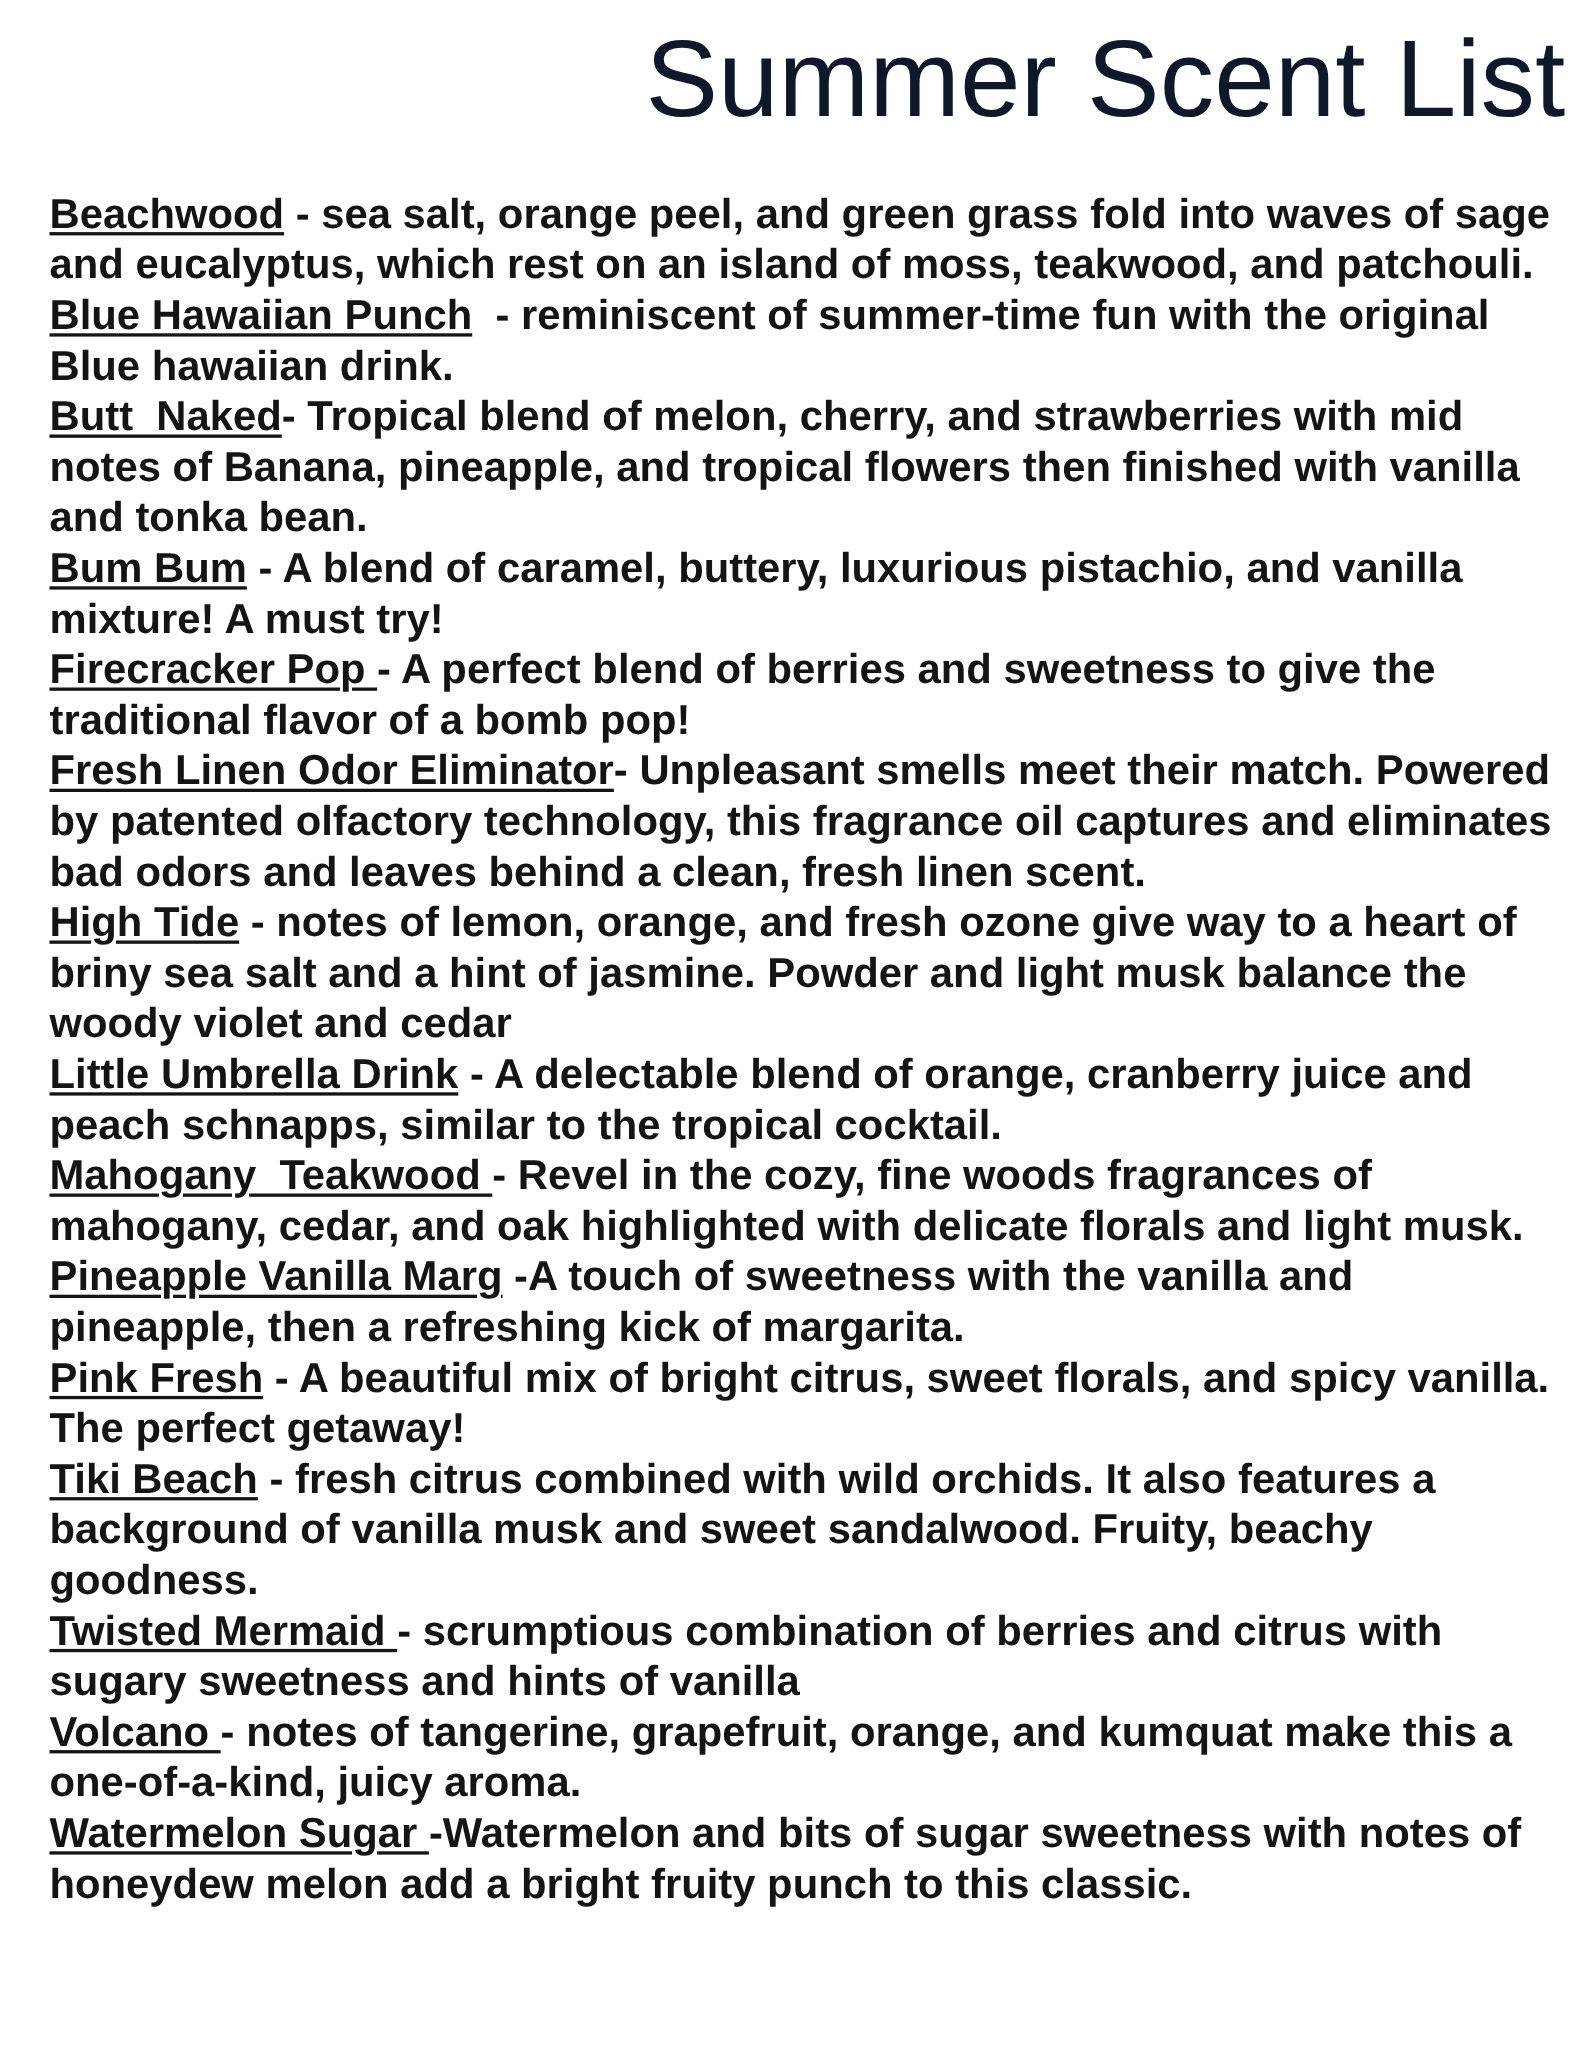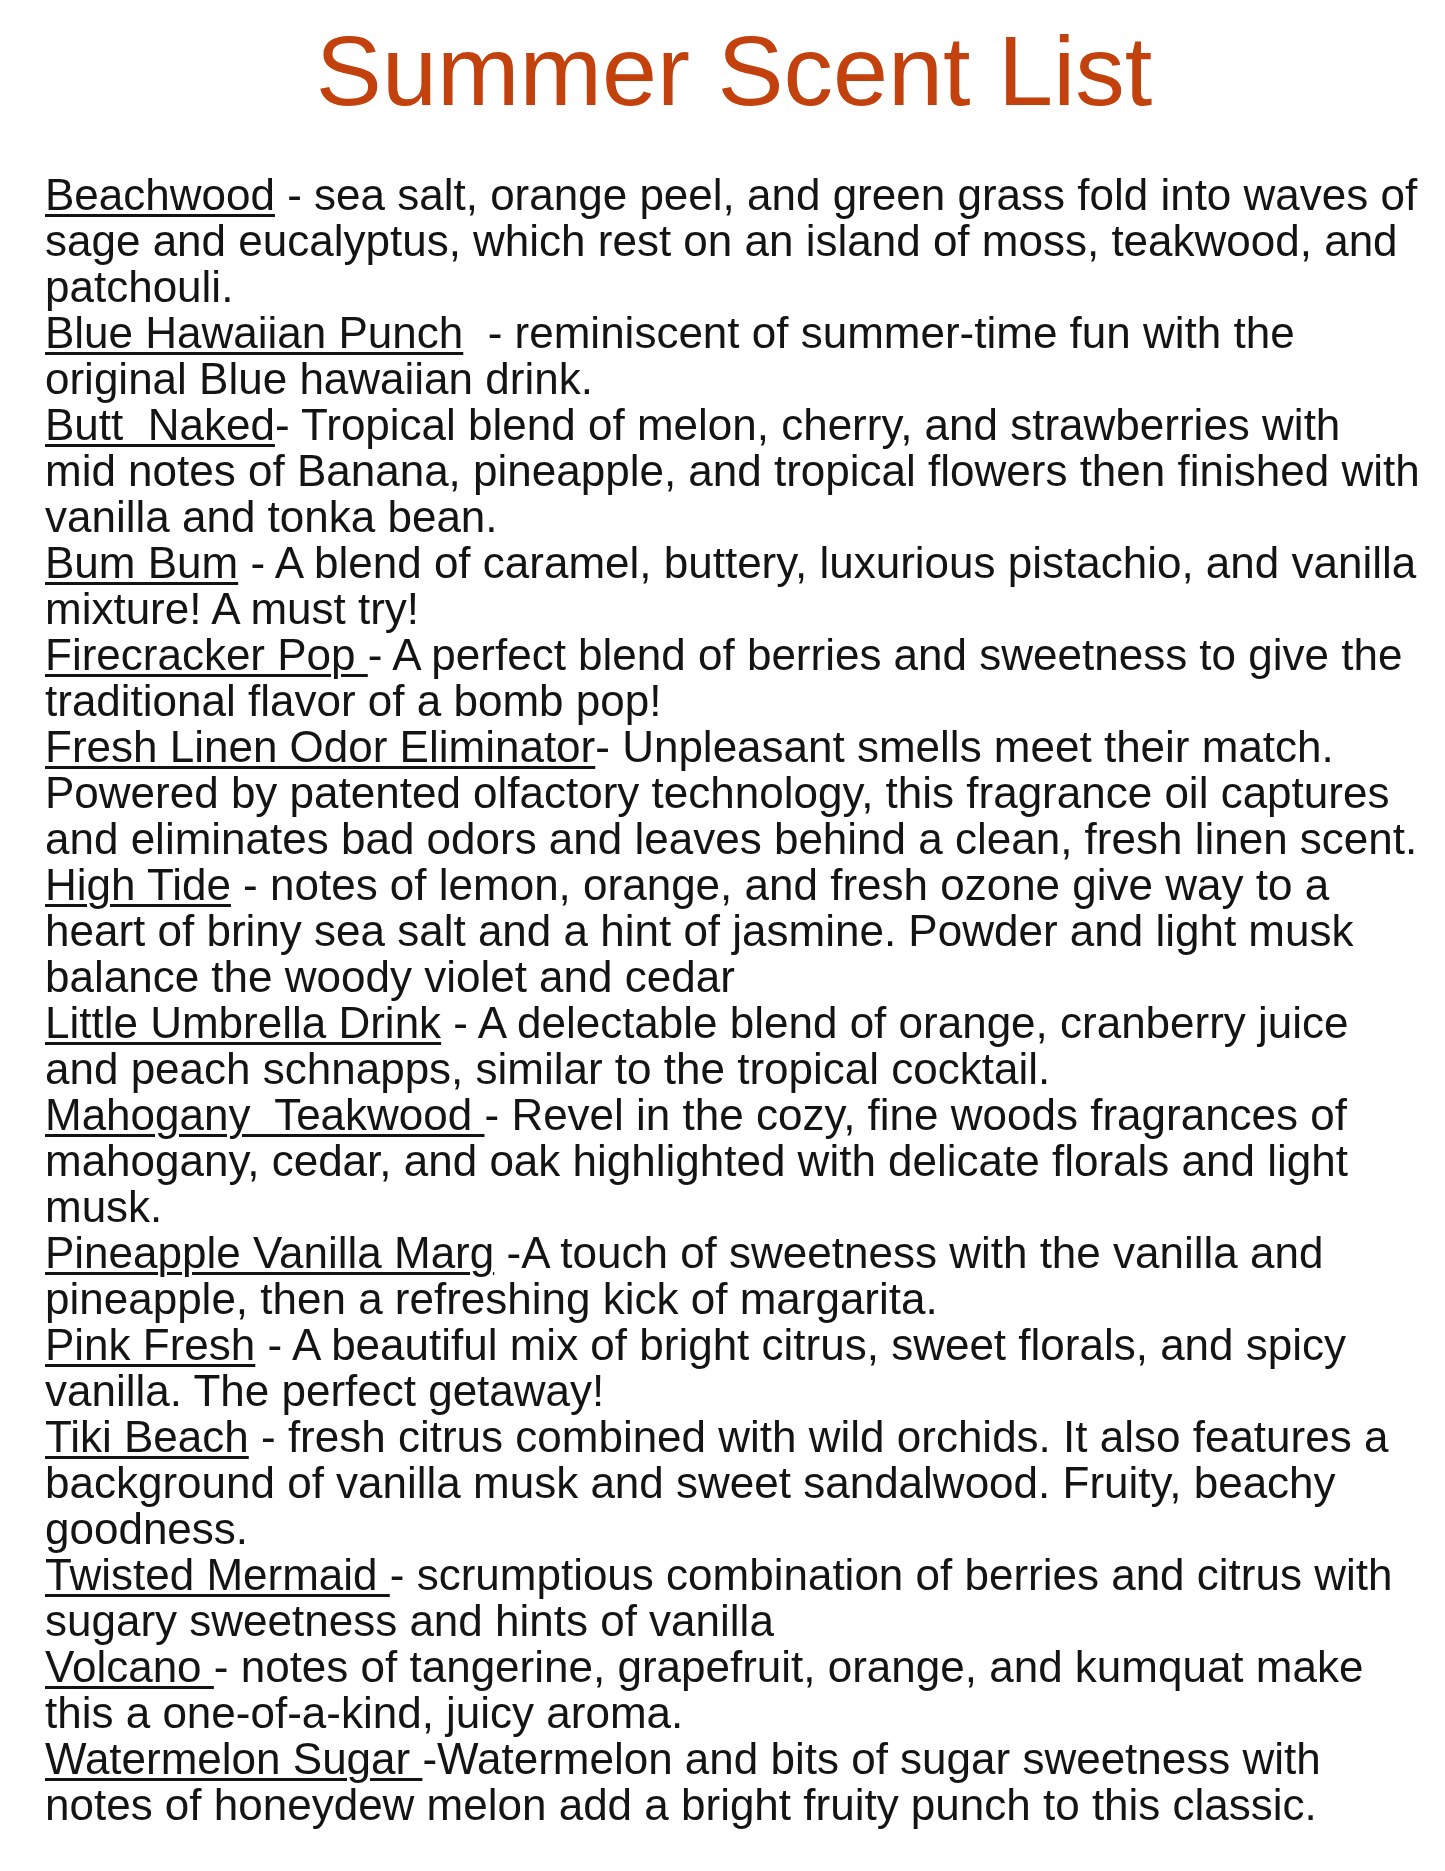--- a/index.html
+++ b/index.html
@@ -17,34 +17,34 @@
   }
   .page {
     box-sizing: border-box;
     width: 1445px;
     height: 1871px;
     padding: 14px 22px 0 45px;
   }
   .doc-title {
     margin: 0;
     width: 1378px;
-    text-align: center;
+    text-align: right;
     font-size: 99px;
     line-height: 114px;
     font-weight: 500;
     letter-spacing: 0;
-    color: #c2410c;
+    color: #0f172a;
     white-space: nowrap;
   }
   .scent-list {
     margin-top: 44px;
     width: 1378px;
-    font-size: 44px;
+    font-size: 38px;
     line-height: 46px;
-    font-weight: 400;
+    font-weight: 700;
   }
   .scent-entry {
     margin: 0;
     white-space: pre-wrap;
     overflow-wrap: break-word;
   }
   .scent-name {
     text-decoration: underline;
     text-decoration-thickness: 3px;
     text-underline-offset: 4px;

